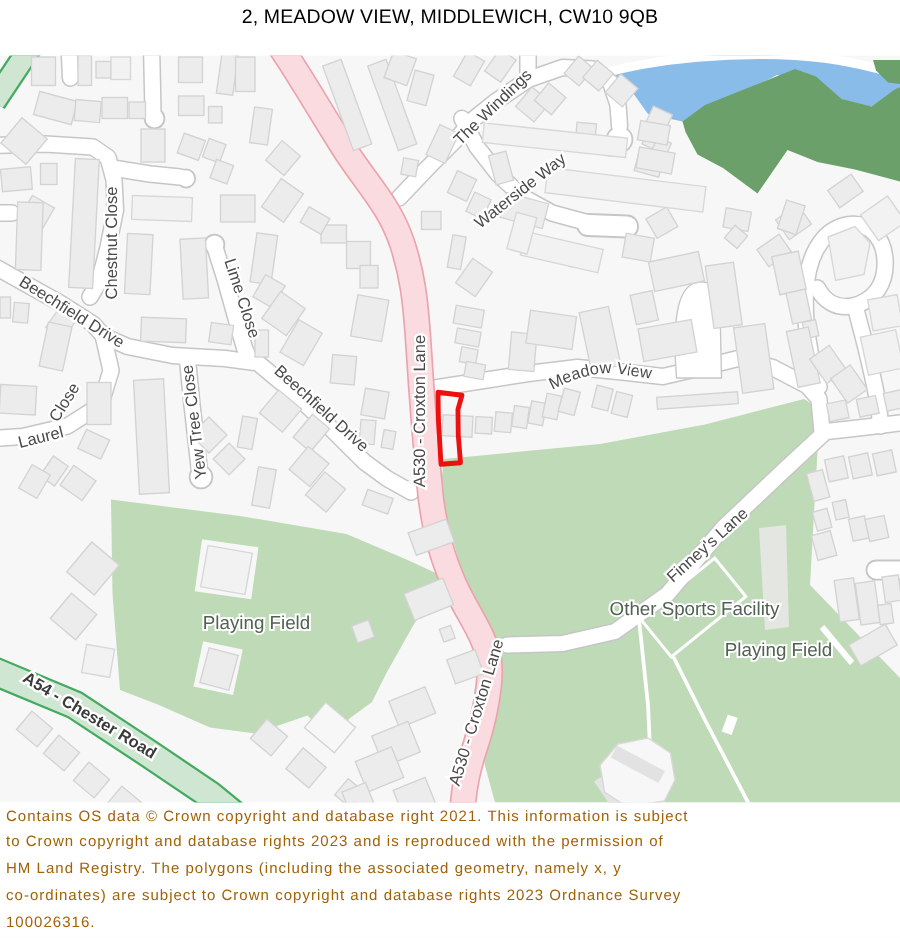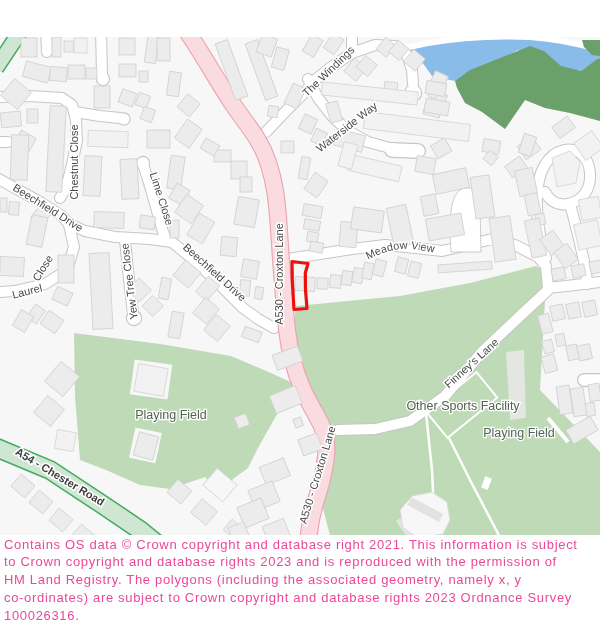--- a/index.html
+++ b/index.html
@@ -1,32 +1,32 @@
 <!DOCTYPE html>
 <html><head>
 <meta charset="utf-8">
 <style>
 html,body{margin:0;padding:0;background:#ffffff;width:600px;height:625px;overflow:hidden;}
 body{font-family:"Liberation Sans",sans-serif;}
 #title{position:absolute;top:2.5px;left:0;width:600px;text-align:center;font-size:13px;line-height:16px;color:#000;}
 #t1{letter-spacing:0.09px;}
 #t2{letter-spacing:0.58px;}
 #map{position:absolute;top:37px;left:0;}
-#footer{position:absolute;top:535.6px;left:4px;width:596px;font-size:13px;letter-spacing:0.68px;line-height:17.8px;color:#ec4899;white-space:nowrap;}
+#footer{position:absolute;top:535.6px;left:4px;width:596px;font-size:10px;letter-spacing:0.68px;line-height:17.8px;color:#a16207;white-space:nowrap;}
 text{font-family:"Liberation Sans",sans-serif;fill:#4a4a4a;}
 .lbl{font-size:11px;paint-order:stroke;stroke:#ffffff;stroke-width:3px;fill:#4a4a4a;}
 .alb{font-size:11px;font-weight:bold;paint-order:stroke;stroke:#ffffff;stroke-width:3px;fill:#3b3b3b;}
 .glb{font-size:12.5px;paint-order:stroke;stroke:#ffffff;stroke-width:2.6px;fill:#516153;}
 .b{fill:#ececec;stroke:#d3d3d3;stroke-width:0.9;}
 .bl{fill:#f2f2f2;stroke:#d7d7d7;stroke-width:0.9;}
 </style>
 </head>
 <body>
 
-<div id="title"><br></div>
+<div id="title"><span id="t1">2, MEADOW VIEW, MIDDLEWICH, CW10 9QB</span><br></div>
 
 <svg id="map" width="600" height="498" viewBox="0 37 600 498">
 
 <rect x="0" y="37" width="600" height="498" fill="#f7f7f7"></rect>
 <g id="greens">
 
 <polygon points="74,333 160,344 231,356 271,373 297,385 276,416 258,448 248,468 233,479 222,494 205,477 170,489 140,485 106,470 80,460 75,396" fill="#bedab6"></polygon>
 
 <polygon points="296,306 400,296 470,283 536,266 544,271 546,292 600,284 600,535 330,535 320,498 316,462 322,432 310,390 298,345 293,330" fill="#bedab6"></polygon>
 

